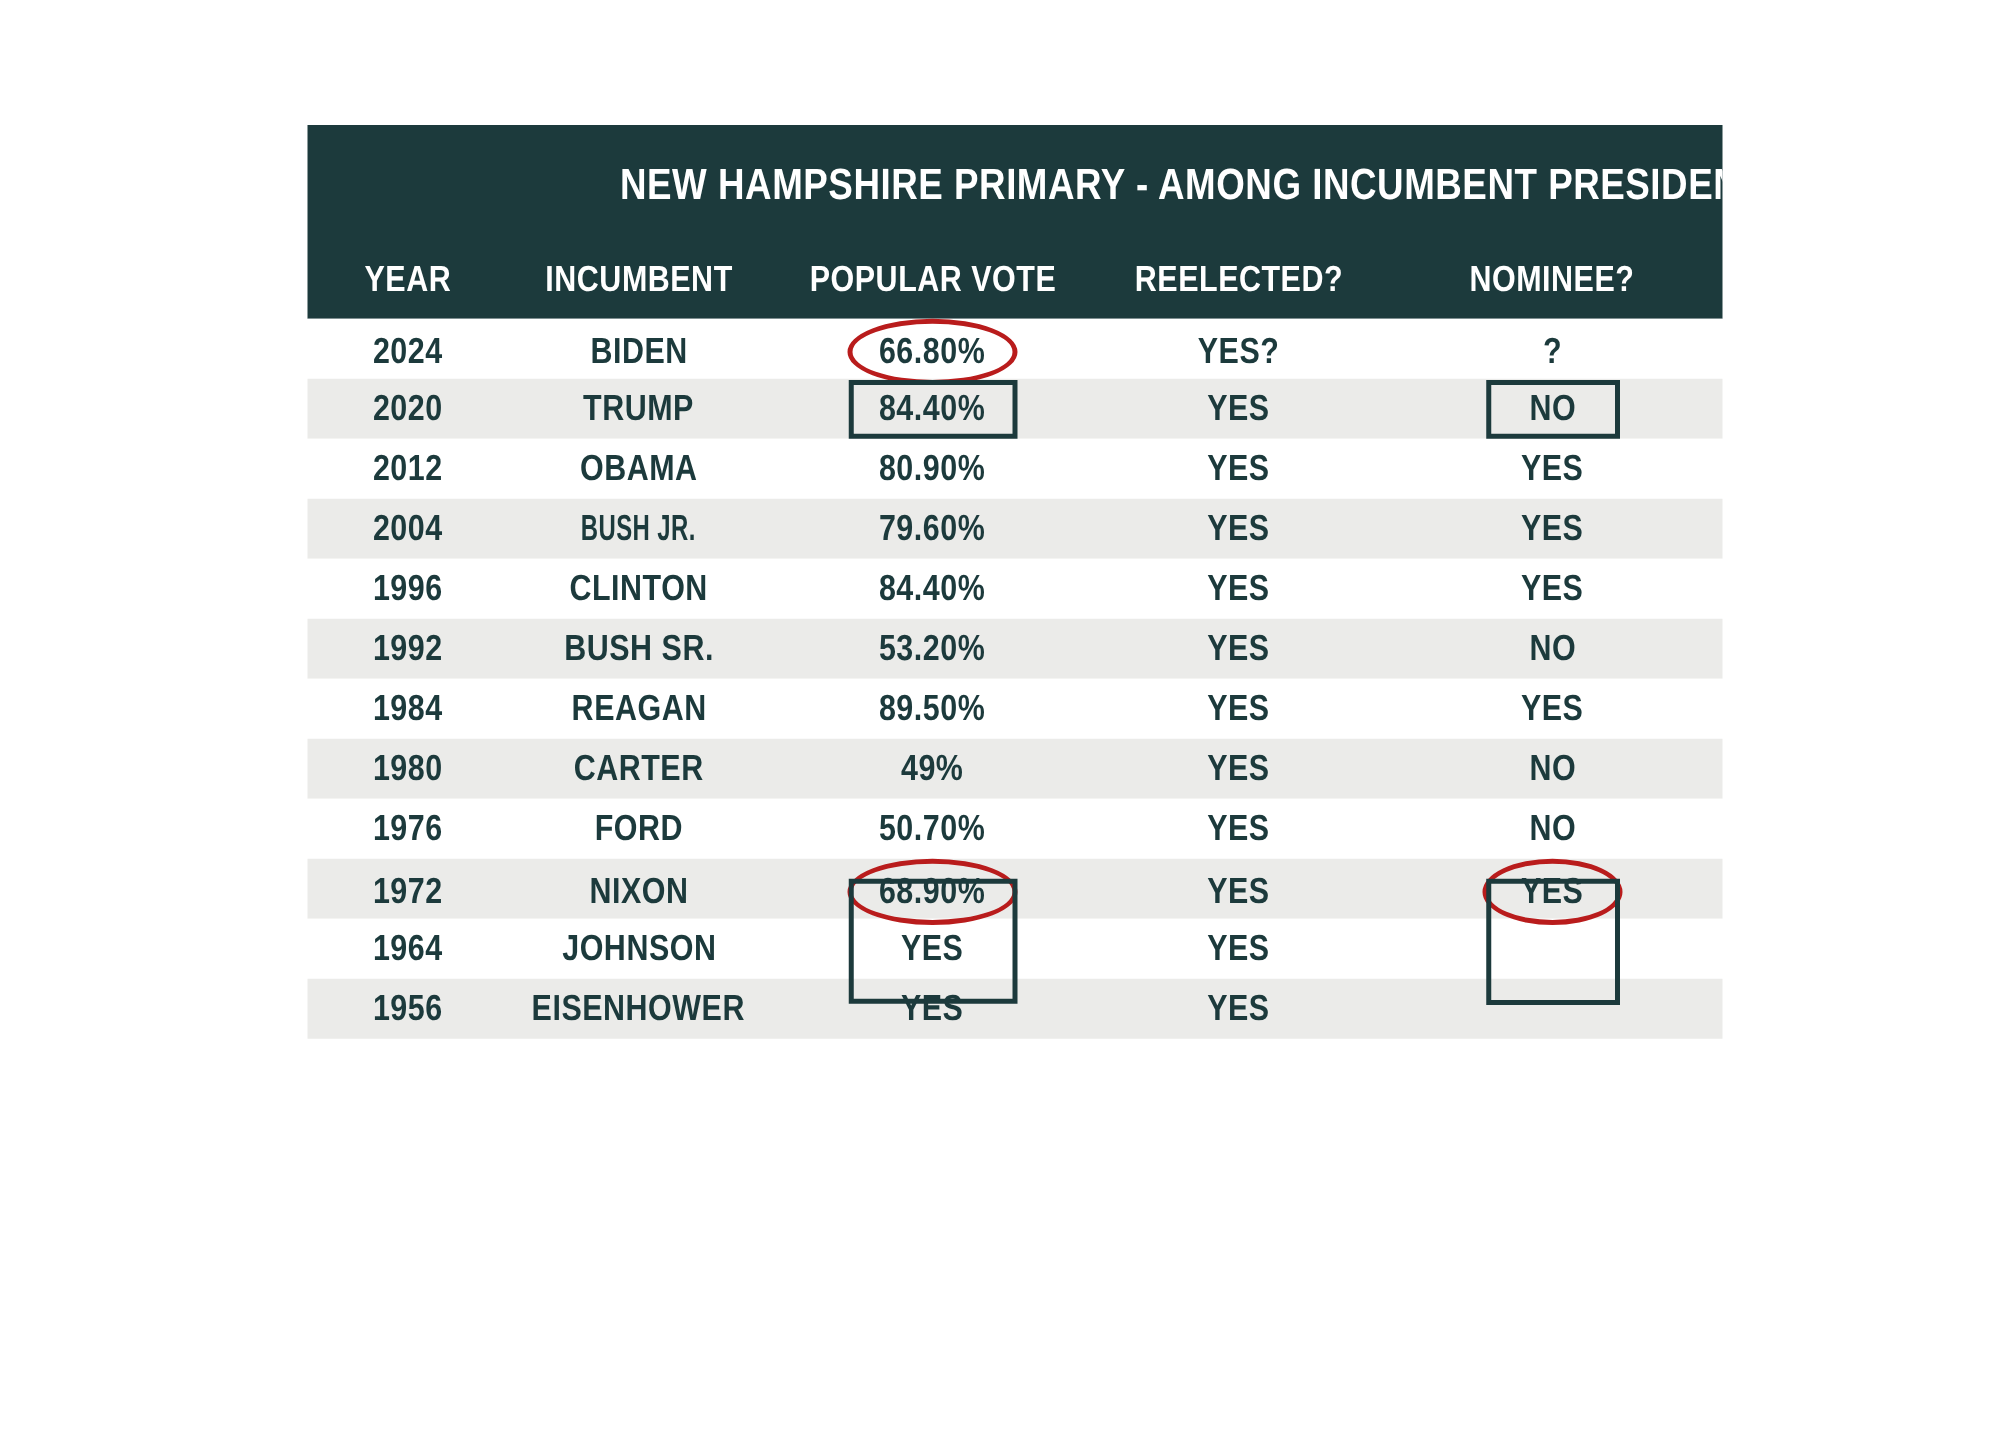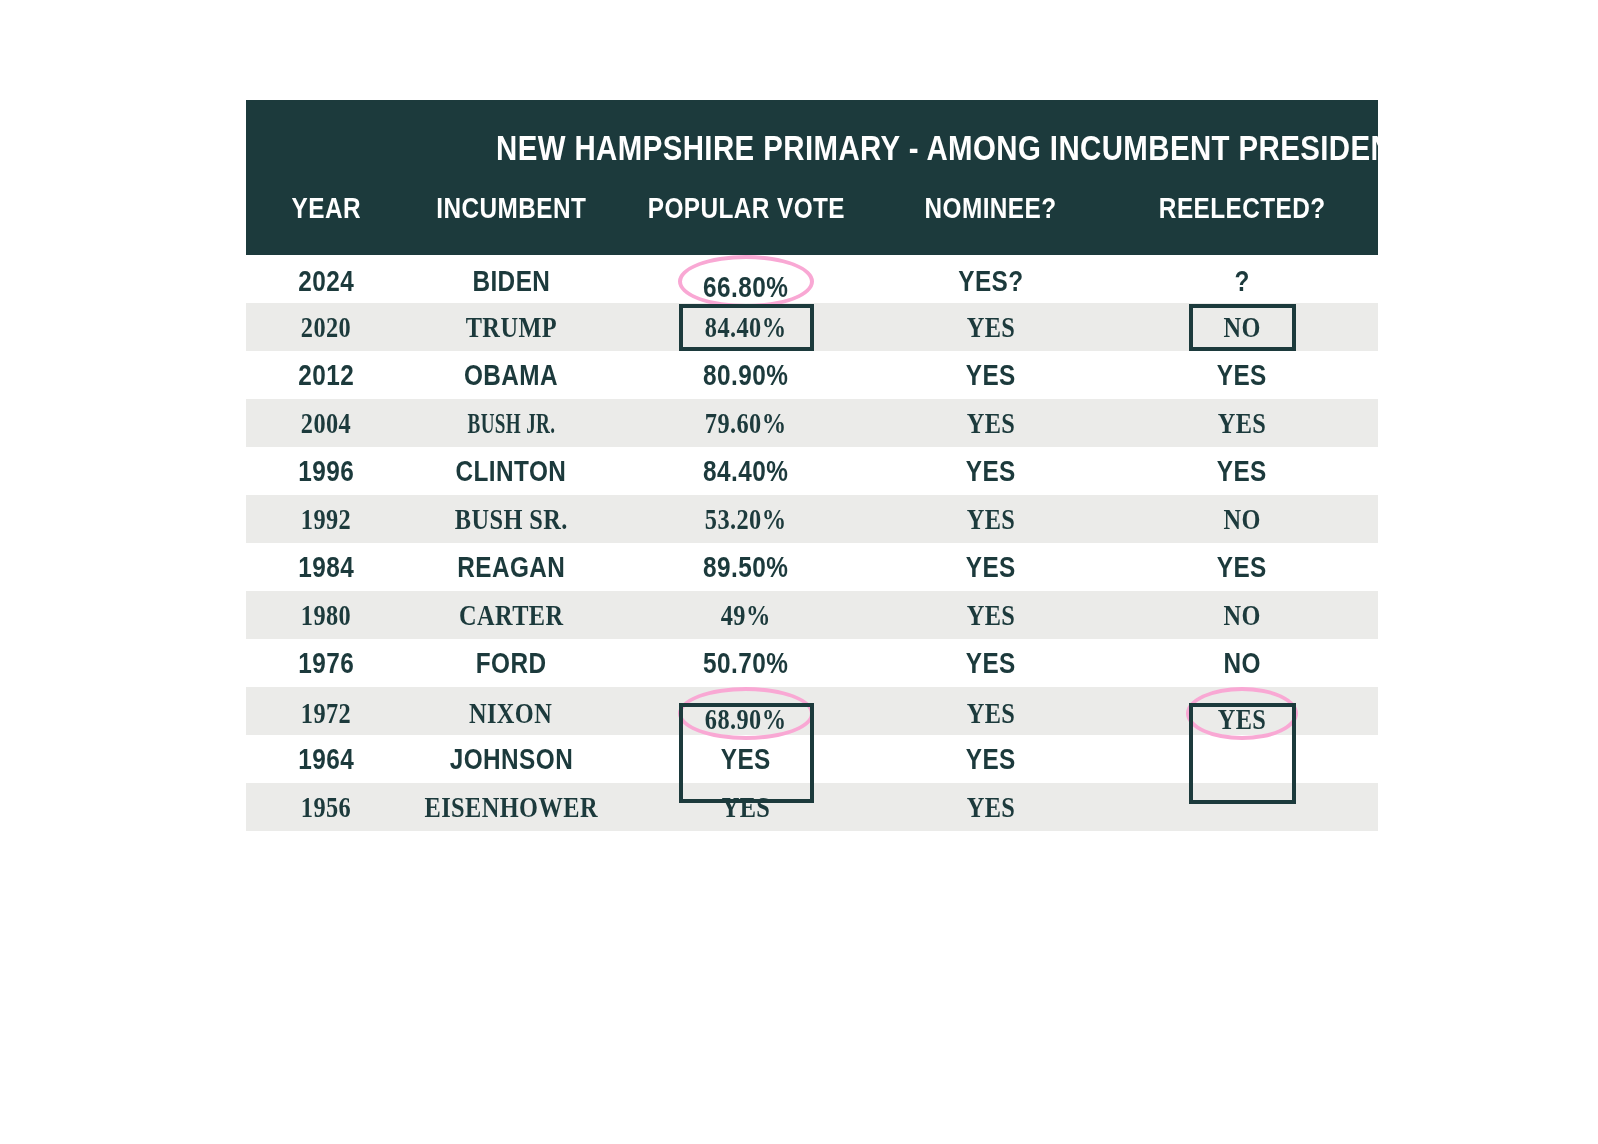--- a/index.html
+++ b/index.html
@@ -28,21 +28,21 @@
     top: 28px;
     font-size: 35px;
     font-weight: bold;
     color: #ffffff;
     white-space: nowrap;
   }
   .title .ctext { transform-origin: left center; }
   .headrow {
     position: absolute;
     left: 0;
-    bottom: 16px;
+    bottom: 0;
     width: 924px;
     height: 62px;
     display: grid;
     grid-template-columns: 160px 210px 260px 230px 272px;
     align-items: center;
   }
   .headcell {
     text-align: center;
     color: #ffffff;
     font-weight: bold;
@@ -56,41 +56,40 @@
   }
   .trow {
     display: grid;
     grid-template-columns: 160px 210px 260px 230px 272px;
     height: 48px;
     align-items: center;
     font-size: 29px;
     font-weight: bold;
     background: #ffffff;
   }
-  .trow.alt { background: #ebebe9; font-family: Liberation Serif, serif; }
+  .trow.alt { background: #ebebe9; }
   .tcell { text-align: center; }
   .ctext {
     display: inline-block;
     transform: scaleX(0.84);
     white-space: nowrap;
     letter-spacing: 0.5px;
   }
   
   .rows .trow:nth-child(4) .col-1 .ctext { transform: scaleX(0.66); }
   .mark {
     display: inline-flex;
     align-items: center;
     justify-content: center;
   }
   .mark-ellipse {
-    border: 4px solid #f9a8d4;
+    border: 4px solid #b91c1c;
     border-radius: 50%;
     min-width: 136px;
     height: 53px;
-    align-items: flex-end;
   }
   .mark-rect {
     border: 4px solid #1c3a3c;
     min-width: 135px;
     height: 47px;
   }
   .col-4 .mark-ellipse { min-width: 112px; }
   .col-4 .mark-rect { min-width: 107px; }
   .tallbox {
     position: absolute;
@@ -113,24 +112,24 @@
       <div class="headcell">
         <span class="ctext">YEAR</span>
       </div>
       <div class="headcell">
         <span class="ctext">INCUMBENT</span>
       </div>
       <div class="headcell">
         <span class="ctext">POPULAR VOTE</span>
       </div>
       <div class="headcell">
+        <span class="ctext">REELECTED?</span>
+      </div>
+      <div class="headcell">
         <span class="ctext">NOMINEE?</span>
-      </div>
-      <div class="headcell">
-        <span class="ctext">REELECTED?</span>
       </div>
     </div>
   </div>
 
   <div class="rows">
       <div class="trow">
       <div class="tcell col-0">
         <span class="ctext">2024</span>
       </div>
       <div class="tcell col-1">

